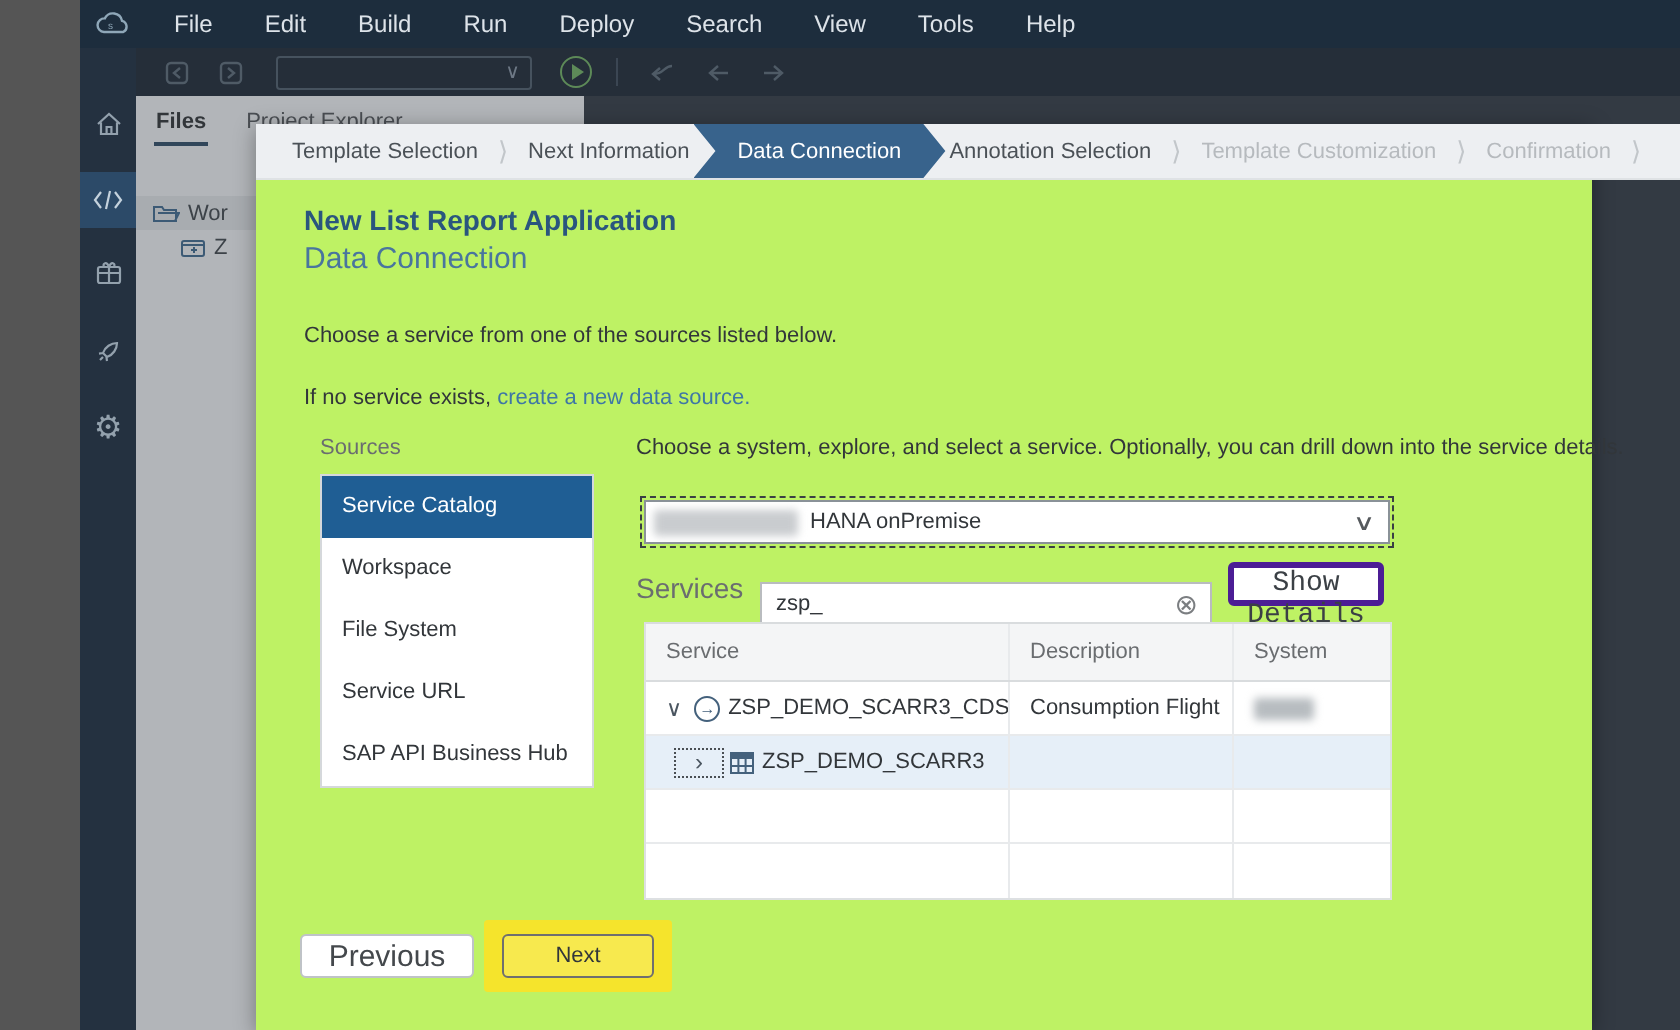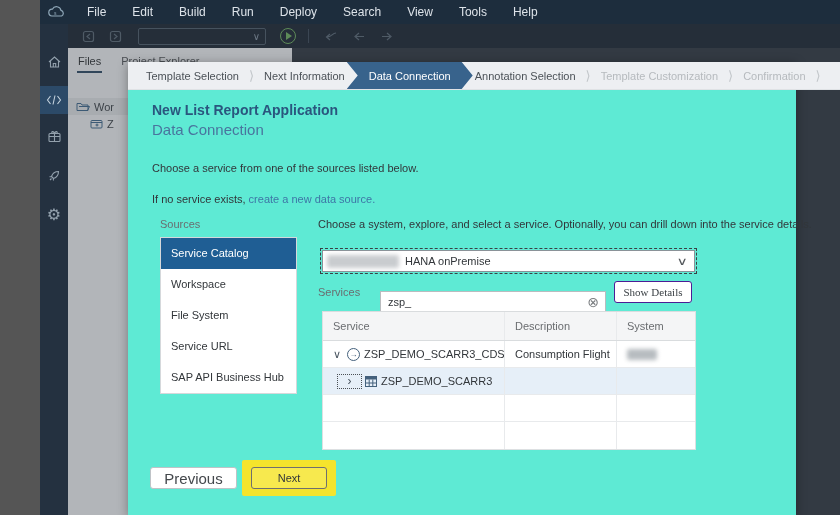--- a/index.html
+++ b/index.html
@@ -22,33 +22,33 @@
 
   
   .sidebar { position:absolute; left:0; top:24px; width:28px; height:491px; background:#243140; z-index:25; }
   .side-icon { position:absolute; left:0; width:28px; height:28px; display:flex; align-items:center; justify-content:center; color:#93a1ad; }
   .side-icon.active { background:#2c4a68; }
 
   
   .files-panel { position:absolute; left:28px; top:48px; width:224px; height:467px; background:#b2b5b9; z-index:5; }
   .fp-tabs { display:flex; height:26px; align-items:center; }
   .fp-tab { font-size:11px; color:#4a4e53; padding:0 10px; position:relative; height:26px; line-height:26px; }
-  .fp-tab.active { font-weight:normal; color:#32363a; }
+  .fp-tab.active { font-weight:bold; color:#32363a; }
   .fp-tab.active:after { content:""; position:absolute; left:9px; right:9px; bottom:1px; height:2px; background:#31465a; }
   .fp-tree { margin-top:24px; }
   .tree-row { display:flex; align-items:center; height:17px; font-size:11px; color:#3c4248; }
   .tree-row.hl { background:#a8acb0; }
   .tree-row .ticon { margin:0 4px 0 8px; display:flex; }
   .tree-row.indent .ticon { margin-left:22px; }
 
   
   .dark-strip { position:absolute; left:252px; top:48px; width:588px; height:467px; background:#333a43; z-index:4; }
 
   
-  .dialog { position:absolute; left:88px; top:62px; width:668px; height:453px; background:#5eead4; z-index:10; box-shadow:0 2px 10px rgba(0,0,0,.35); }
+  .dialog { position:absolute; left:88px; top:62px; width:668px; height:453px; background:#bef264; z-index:10; box-shadow:0 2px 10px rgba(0,0,0,.35); }
 
   .wiz-bar { position:absolute; left:0; top:0; width:752px; height:28px; background:#edeff2; border-bottom:1px solid #dfe2e5; display:flex; align-items:stretch; padding-left:10px; overflow:hidden; }
   .wstep { font-size:11px; color:#4b5157; line-height:28px; padding:0 8px; white-space:nowrap; }
   .wstep.disabled { color:#b6babe; }
   .wsep { color:#c2c6ca; font-size:13px; line-height:27px; padding:0 2px; }
   .wstep.active { background:#38638c; color:#fff; padding:0 22px; margin:0 -6px; clip-path:polygon(0 0, calc(100% - 11px) 0, 100% 50%, calc(100% - 11px) 100%, 0 100%, 11px 50%); }
 
   .dlg-title { position:absolute; left:24px; top:40px; font-size:14px; font-weight:bold; color:#2a567e; }
   .dlg-subtitle { position:absolute; left:24px; top:59px; font-size:15px; color:#49759e; }
   .dlg-instruction { position:absolute; left:24px; top:100px; font-size:11px; color:#32363a; }
@@ -60,25 +60,25 @@
   .src-item { height:31px; line-height:31px; padding-left:10px; font-size:11px; color:#32363a; }
   .src-item.selected { background:#1f5e94; color:#fff; font-weight:normal; }
 
   .svc-instruction { position:absolute; left:190px; top:156px; width:550px; font-size:11px; color:#32363a; }
 
   .sys-select { position:absolute; left:194px; top:188px; width:373px; height:22px; background:#fff; border:1px solid #8a9298; outline:1px dashed #3a3f44; outline-offset:1px; display:flex; align-items:center; }
   .sys-redacted { width:72px; height:13px; margin-left:4px; background:#c9cccf; filter:blur(2px); border-radius:2px; }
   .sys-value { font-size:11px; color:#32363a; margin-left:6px; flex:1; }
   .sys-chev { color:#55595d; font-size:11px; margin-right:8px; transform:scaleX(1.4); }
 
-  .svc-row-label { position:absolute; left:190px; top:224px; font-size:11px; color:#6a6d70; }
+  .svc-row-label { position:absolute; left:190px; top:224px; font-size:14px; color:#6a6d70; }
   .svc-search { position:absolute; left:252px; top:229px; width:226px; height:22px; border:1px solid #b9bcbf; background:#fff; display:flex; align-items:center; }
   .svc-search input { border:none; outline:none; flex:1; font-family:"Liberation Sans",sans-serif; font-size:11px; color:#32363a; padding-left:7px; background:transparent; }
   .svc-clear { color:#7b7e81; font-size:14px; padding-right:6px; line-height:1; }
-  .show-details { position:absolute; left:486px; top:219px; width:78px; height:22px; border:1px solid #4c1d95; border-radius:3px; background:#fff; font-family:Liberation Serif, serif; font-size:11px; color:#3b4045; }
+  .show-details { position:absolute; left:486px; top:219px; width:78px; height:22px; border:3px solid #4c1d95; border-radius:3px; background:#fff; font-family:Liberation Mono, monospace; font-size:14px; color:#3b4045; }
 
   .svc-table { position:absolute; left:194px; top:249px; width:374px; border:1px solid #dde0e2; border-top:1px solid #d9dcde; background:#fff; font-size:11px; }
   .t-header { display:flex; height:29px; background:#f4f5f6; border-bottom:1px solid #d9dcde; color:#6a6d70; }
   .t-row { display:flex; height:27px; border-bottom:1px solid #e8eaec; color:#32363a; }
   .t-row.selected { background:#e6eff8; }
   .t-cell { display:flex; align-items:center; padding-left:10px; border-right:1px solid #e8eaec; overflow:hidden; white-space:nowrap; }
   .t-cell:last-child { border-right:none; }
   .c-service { width:182px; }
   .c-desc { width:112px; }
   .c-sys { width:78px; }

